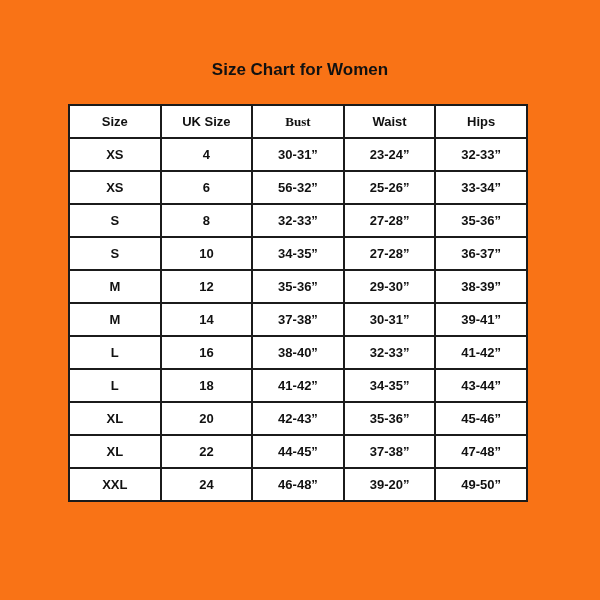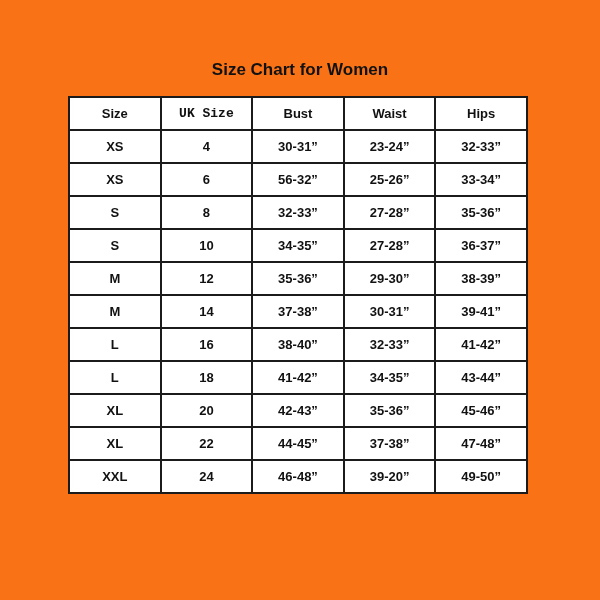--- a/index.html
+++ b/index.html
@@ -19,21 +19,21 @@
     left: 0;
     width: 100%;
     text-align: center;
     font-size: 17px;
     font-weight: bold;
     color: #111111;
   }
   table.size-chart {
     position: absolute;
     left: 68px;
-    top: 96px;
+    top: 104px;
     width: 460px;
     border-collapse: collapse;
     table-layout: fixed;
     background: #ffffff;
   }
   table.size-chart th,
   table.size-chart td {
     border: 2px solid #1b1b1b;
     height: 33px;
     text-align: center;
@@ -47,22 +47,22 @@
 </head>
 <body>
 
 <div class="page">
   <div class="page-title">Size Chart for Women</div>
 
   <table class="size-chart">
     <thead>
         <tr>
           <th style="width: 20%;">Size</th>
-          <th style="width: 20%; font-family: Liberation Mono, monospace;">UK Size</th>
-          <th style="width: 20%;">Bust</th>
+          <th style="width: 20%;">UK Size</th>
+          <th style="width: 20%; font-family: Liberation Serif, serif;">Bust</th>
           <th style="width: 20%;">Waist</th>
           <th style="width: 20%; border-radius: 13px;">Hips</th>
         </tr>
       </thead>
     <tbody>
         <tr>
           <td>XS</td>
           <td>4</td>
           <td>30-31”</td>
           <td>23-24”</td>

